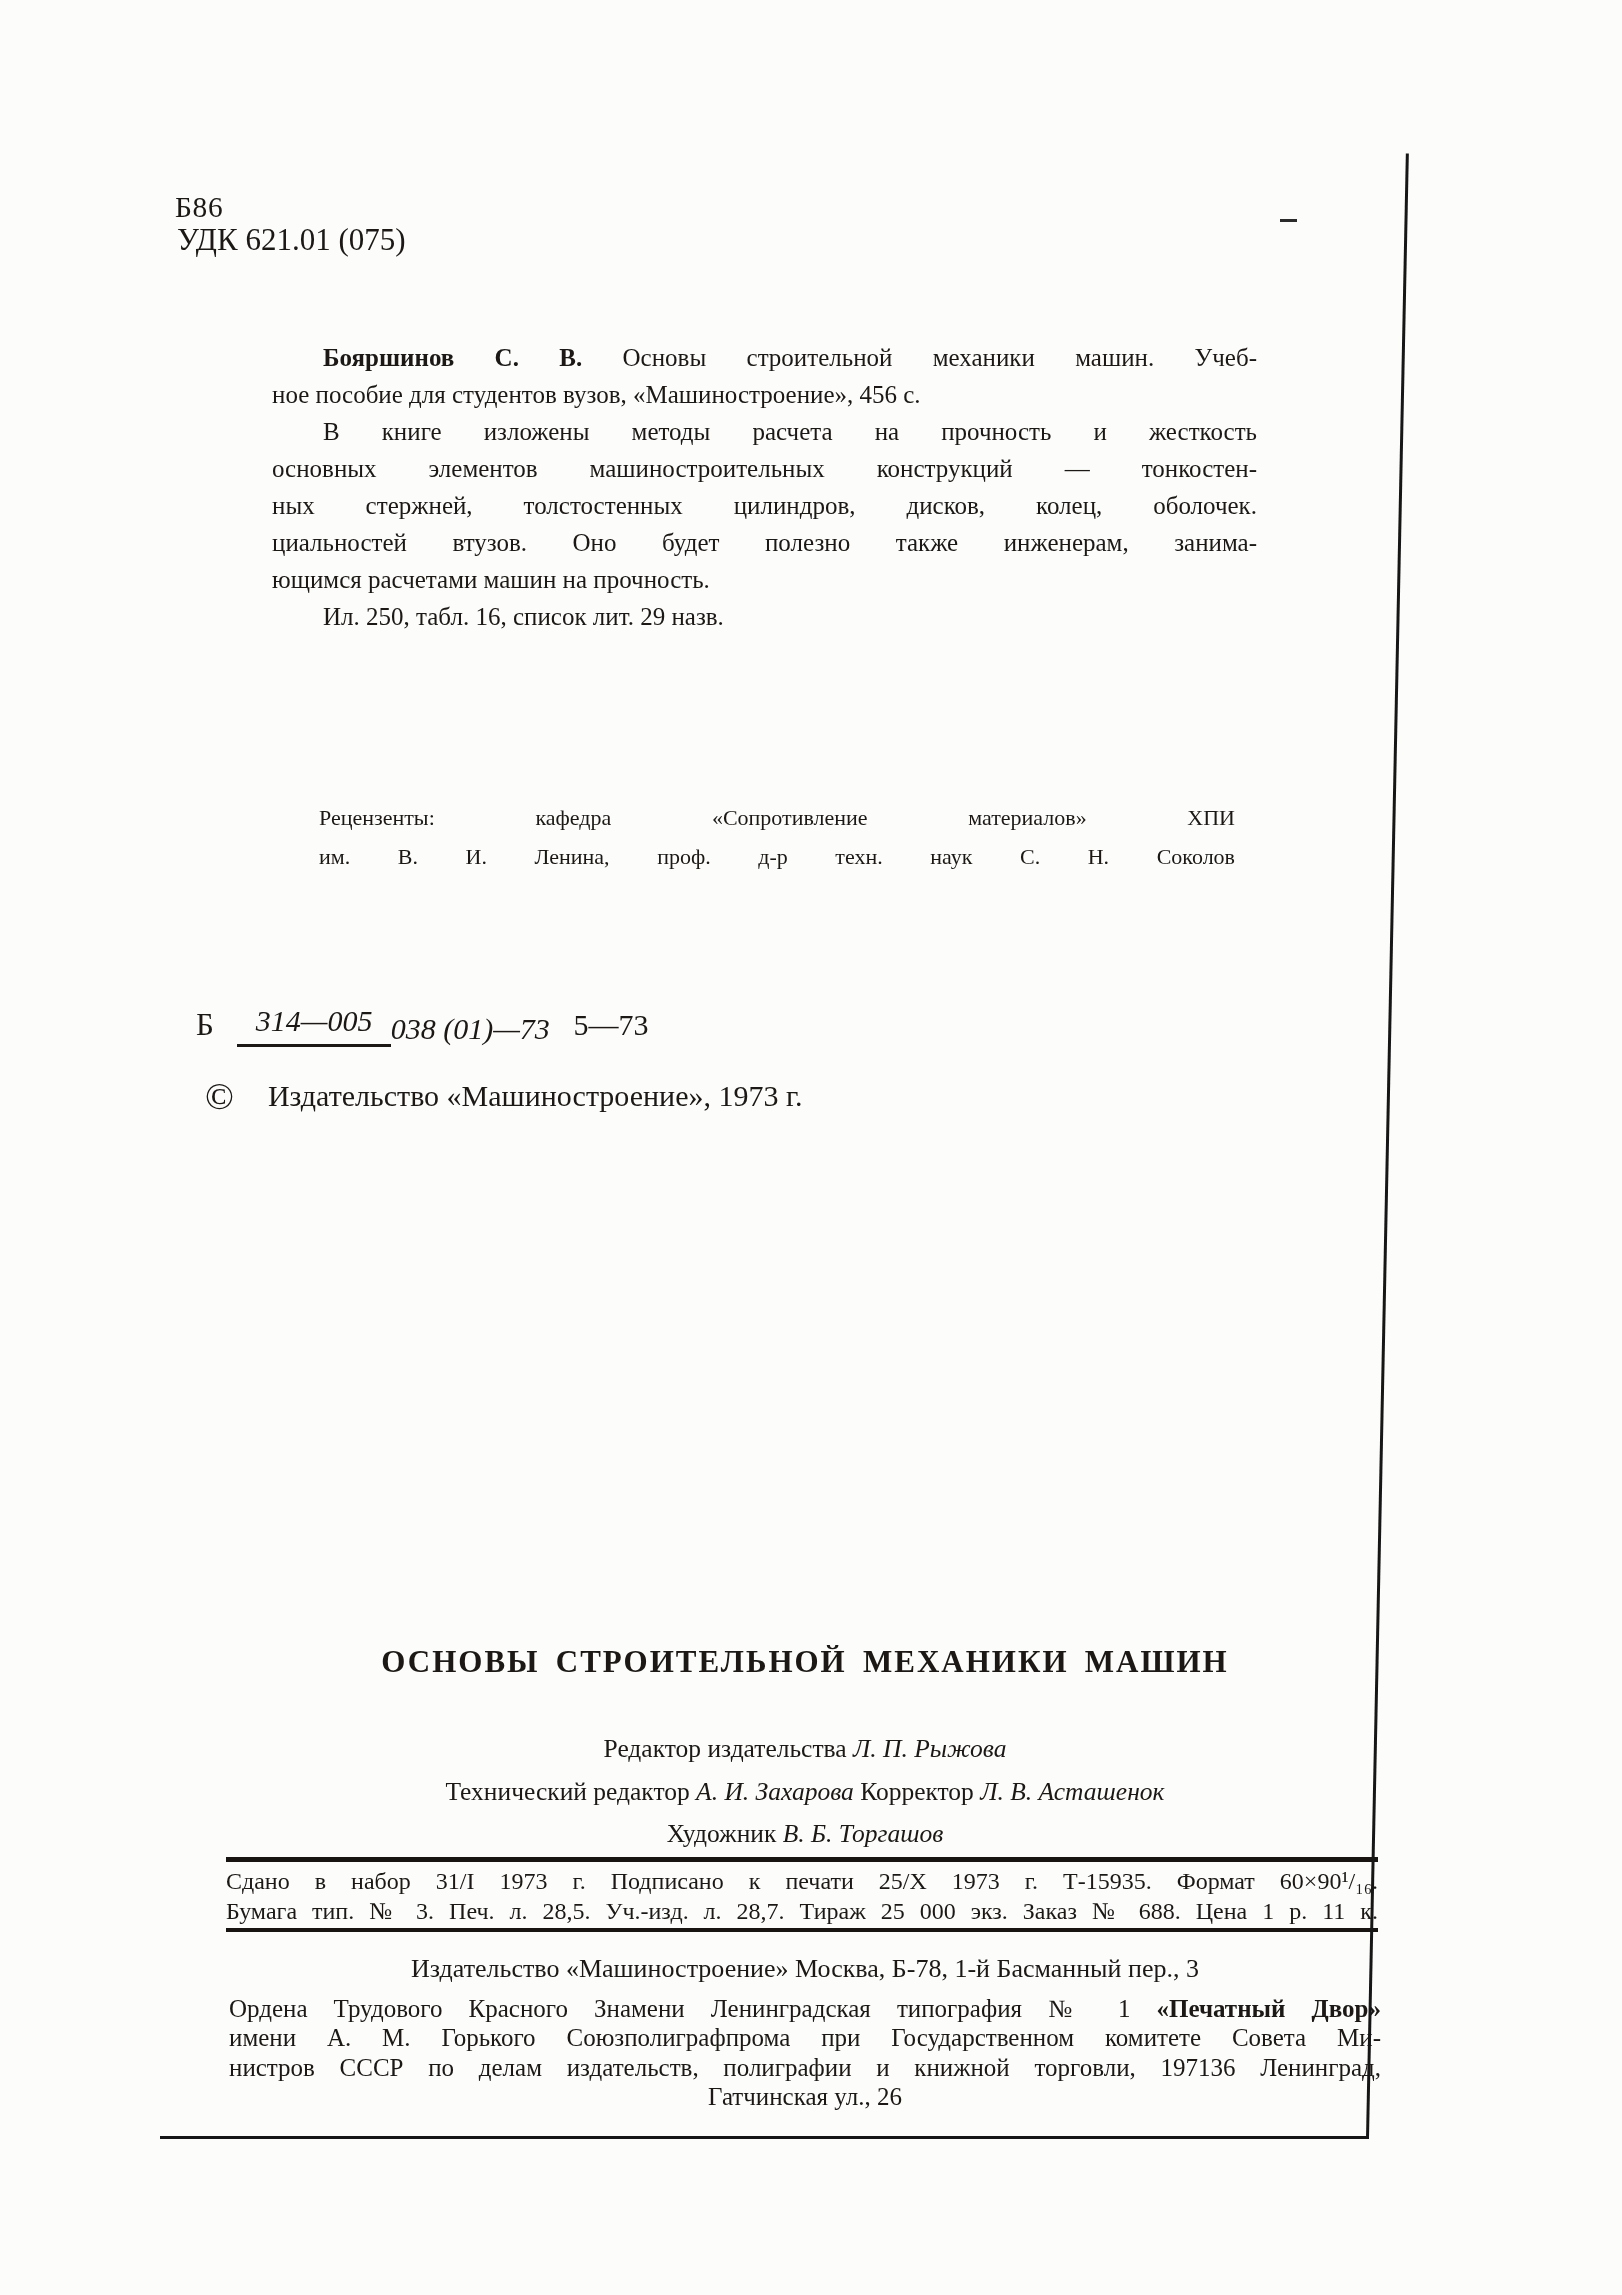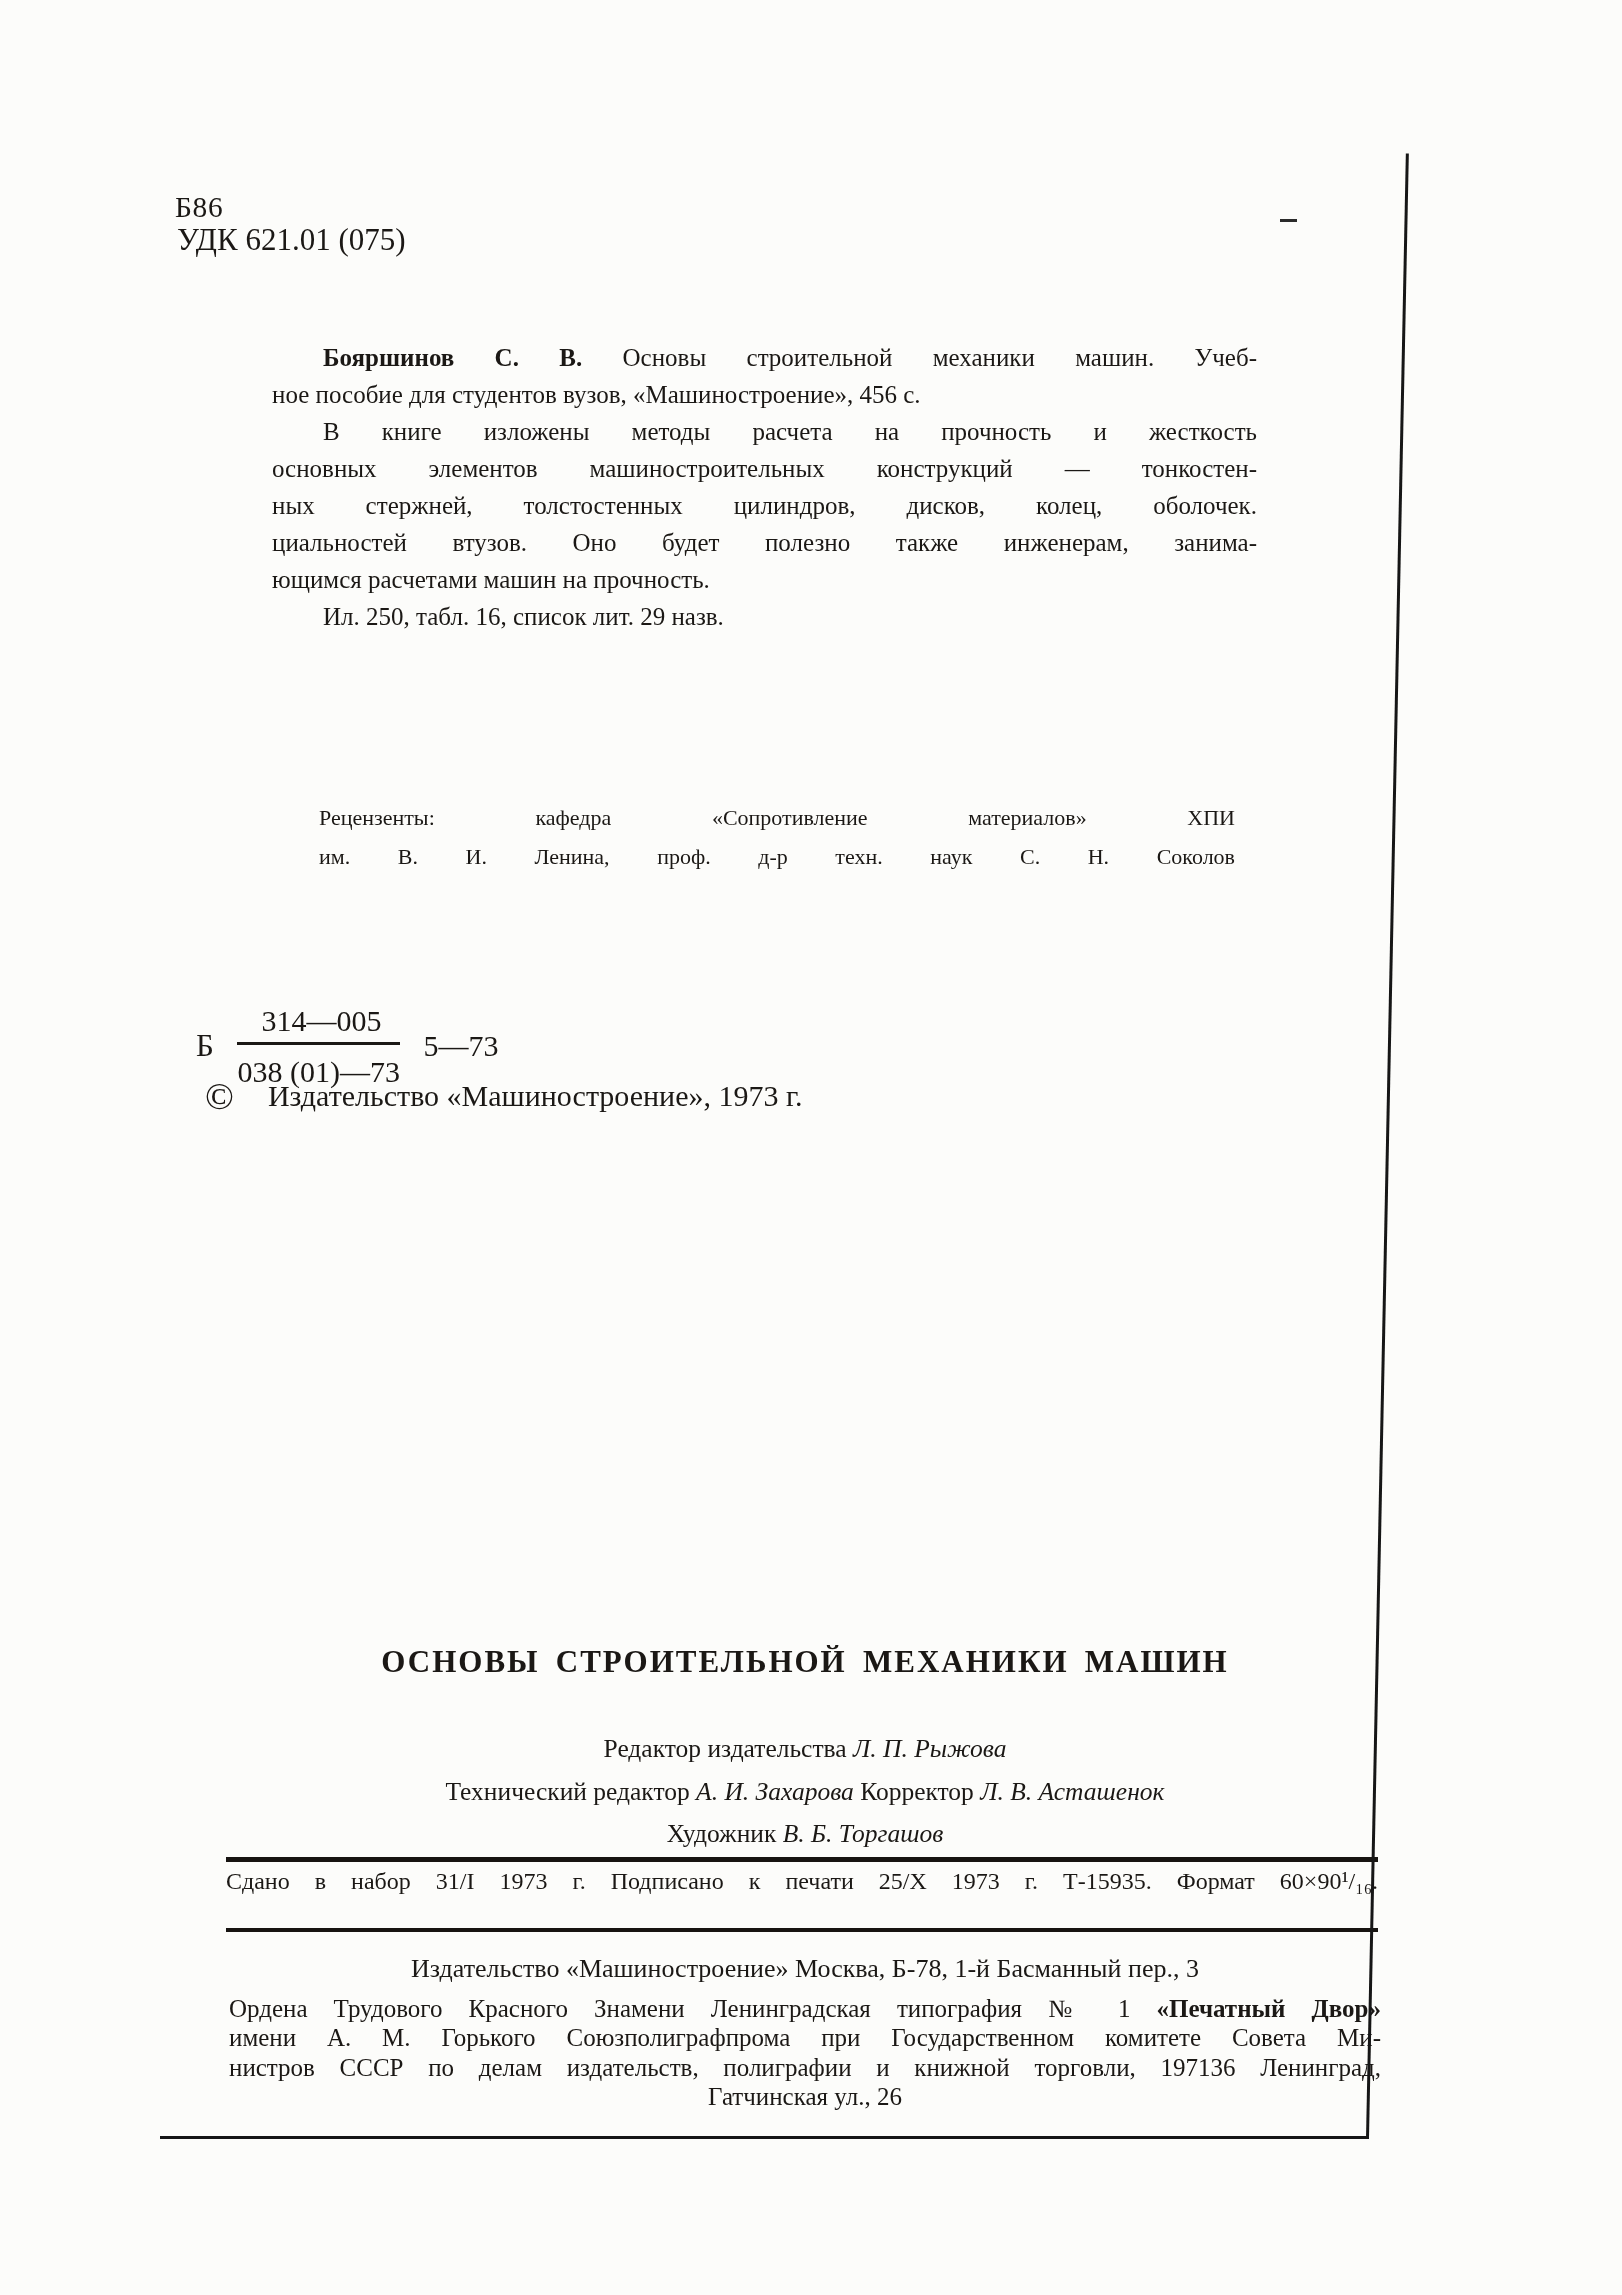--- a/index.html
+++ b/index.html
@@ -18,21 +18,21 @@
   .code{left:175px;top:191px;font-size:29.4px;letter-spacing:0.7px;}
   .udc{left:177px;top:222px;font-size:31px;}
 
   .annotation{left:272px;top:339px;width:985px;font-size:25px;line-height:37px;}
   .annotation .ind{padding-left:51px;}
 
   .reviewers{left:319px;top:798px;width:916px;font-size:22px;line-height:39px;}
 
   .classification{left:196px;top:1002px;display:flex;align-items:center;gap:23.6px;font-size:30px;}
   .cls-prefix{font-size:31px;}
-  .frac{display:inline-flex;flex-direction:column;text-align:right;line-height:37px;}
+  .frac{display:inline-flex;flex-direction:row;text-align:center;line-height:37px;font-style:italic;}
   .frac-num{border-bottom:3.3px solid #1b1815;padding:0 18.3px 2.6px;}
   .frac-den{padding-top:8px;}
 
   .copyright{left:205px;top:1077px;display:flex;align-items:center;gap:34px;font-size:30px;}
   .c-sym{font-size:38px;line-height:38px;}
 
   .centerband{left:229px;width:1152px;}
   .author{top:1607px;font-size:27px;}
   .booktitle{top:1644px;font-size:31px;letter-spacing:2px;word-spacing:6.5px;}
   .ed1{top:1734px;font-size:25.5px;}
@@ -94,20 +94,21 @@
 
   <div class="abs centerband booktitle cline b">ОСНОВЫ СТРОИТЕЛЬНОЙ МЕХАНИКИ МАШИН</div>
 
   <div class="abs centerband ed1 cline"><span>Редактор издательства </span><span class="i">Л. П. Рыжова</span></div>
   <div class="abs centerband ed2 cline"><span>Технический редактор </span><span class="i">А. И. Захарова</span><span> Корректор </span><span class="i">Л. В. Асташенок</span></div>
   <div class="abs centerband ed3 cline"><span>Художник </span><span class="i">В. Б. Торгашов</span></div>
 
   <div class="abs rule rule1"></div>
   <div class="abs imprint">
     <div class="jline">Сдано в набор 31/I 1973 г. Подписано к печати 25/X 1973 г. Т-15935. Формат 60×90¹/₁₆.</div>
+    <div class="jline">Бумага тип. № 3. Печ. л. 28,5. Уч.-изд. л. 28,7. Тираж 25 000 экз. Заказ № 688. Цена 1 р. 11 к.</div>
   </div>
   <div class="abs rule rule2"></div>
 
   <div class="abs centerband publisher cline">Издательство «Машиностроение» Москва, Б-78, 1-й Басманный пер., 3</div>
 
   <div class="abs printer">
     <div class="jline"><span>Ордена Трудового Красного Знамени Ленинградская типография № 1 </span><span class="b">«Печатный Двор»</span></div>
     <div class="jline">имени А. М. Горького Союзполиграфпрома при Государственном комитете Совета Ми-</div>
     <div class="jline">нистров СССР по делам издательств, полиграфии и книжной торговли, 197136 Ленинград,</div>
     <div class="cline">Гатчинская ул., 26</div>

